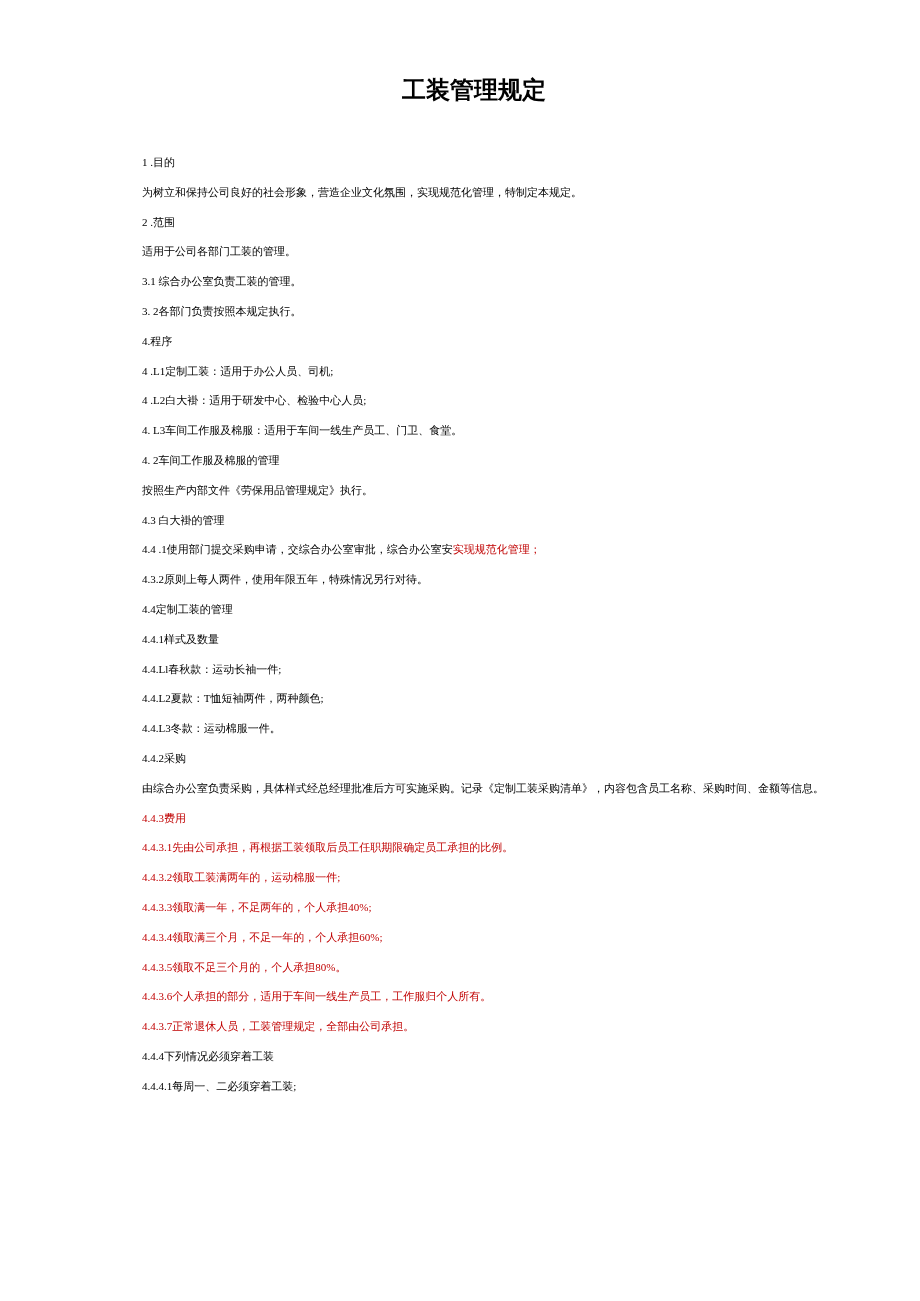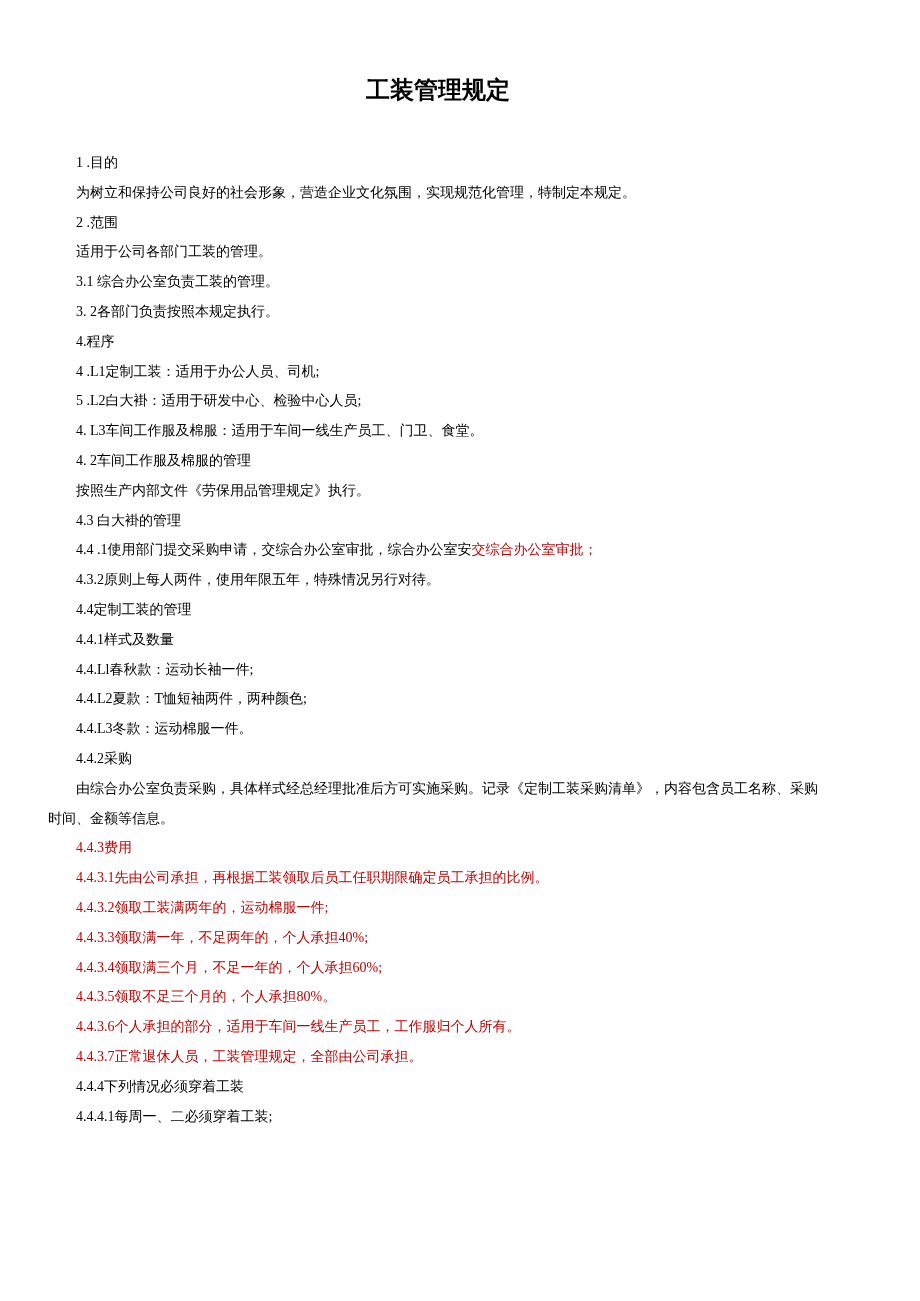--- a/index.html
+++ b/index.html
@@ -3,32 +3,32 @@
   <meta charset="utf-8">
   <style>
     body {
       margin: 0;
       padding: 0;
       background: #ffffff;
       font-family: "SimSun", "宋体", serif;
       width: 920px;
     }
     .page {
-      padding: 74px 92px 60px 48px;
+      padding: 74px 92px 60px 120px;
       box-sizing: border-box;
     }
     .title {
       text-align: center;
       font-size: 24px;
       font-weight: bold;
       margin-bottom: 42px;
       color: #000;
     }
     .line {
-      font-size: 14px;
+      font-size: 11px;
       line-height: 29.8px;
       color: #000;
       white-space: pre-wrap;
     }
     .indent {
       text-indent: 2em;
     }
     .red {
       color: #c00000;
     }
@@ -40,26 +40,26 @@
   <div class="title">工装管理规定</div>
   <div id="content">
       <div class="line indent">1 .目的</div>
       <div class="line indent">为树立和保持公司良好的社会形象，营造企业文化氛围，实现规范化管理，特制定本规定。</div>
       <div class="line indent">2 .范围</div>
       <div class="line indent">适用于公司各部门工装的管理。</div>
       <div class="line indent">3.1 综合办公室负责工装的管理。</div>
       <div class="line indent">3. 2各部门负责按照本规定执行。</div>
       <div class="line indent">4.程序</div>
       <div class="line indent">4 .L1定制工装：适用于办公人员、司机;</div>
-      <div class="line indent">5 .L2白大褂：适用于研发中心、检验中心人员;</div>
+      <div class="line indent">4 .L2白大褂：适用于研发中心、检验中心人员;</div>
       <div class="line indent">4. L3车间工作服及棉服：适用于车间一线生产员工、门卫、食堂。</div>
       <div class="line indent">4. 2车间工作服及棉服的管理</div>
       <div class="line indent">按照生产内部文件《劳保用品管理规定》执行。</div>
       <div class="line indent">4.3 白大褂的管理</div>
-      <div class="line indent"><span>4.4 .1使用部门提交采购申请，交综合办公室审批，综合办公室安</span><span class="red">交综合办公室审批；</span></div>
+      <div class="line indent"><span>4.4 .1使用部门提交采购申请，交综合办公室审批，综合办公室安</span><span class="red">实现规范化管理；</span></div>
       <div class="line indent">4.3.2原则上每人两件，使用年限五年，特殊情况另行对待。</div>
       <div class="line indent">4.4定制工装的管理</div>
       <div class="line indent">4.4.1样式及数量</div>
       <div class="line indent">4.4.Ll春秋款：运动长袖一件;</div>
       <div class="line indent">4.4.L2夏款：T恤短袖两件，两种颜色;</div>
       <div class="line indent">4.4.L3冬款：运动棉服一件。</div>
       <div class="line indent">4.4.2采购</div>
       <div class="line indent">由综合办公室负责采购，具体样式经总经理批准后方可实施采购。记录《定制工装采购清单》，内容包含员工名称、采购时间、金额等信息。</div>
       <div class="line indent red">4.4.3费用</div>
       <div class="line indent red">4.4.3.1先由公司承担，再根据工装领取后员工任职期限确定员工承担的比例。</div>

